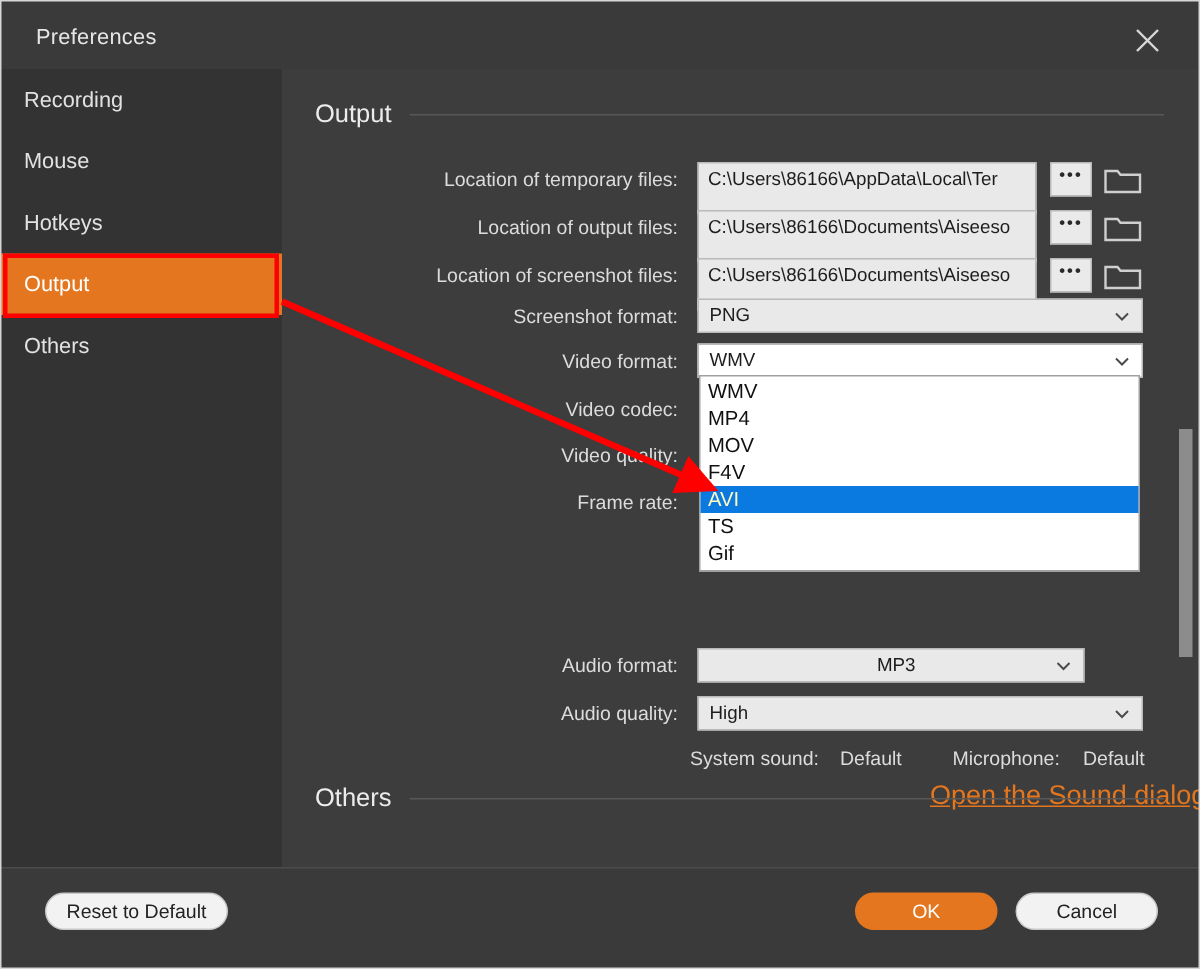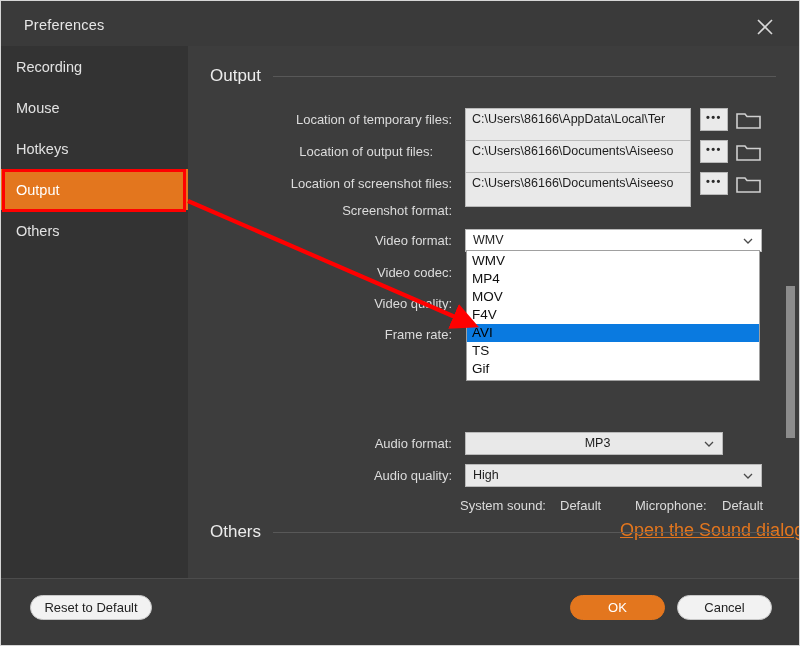--- a/index.html
+++ b/index.html
@@ -173,21 +173,21 @@
     height: 18px;
     line-height: 18px;
     font-size: 13.5px;
     color: #101010;
     padding-left: 5px;
     cursor: pointer;
     white-space: nowrap;
   }
   .dd-item.sel {
     background: #0a7ae0;
-    color: #000000;
+    color: #fef9c3;
   }
 
   
   .static-txt {
     position: absolute;
     font-size: 13px;
     color: #dcdcdc;
     white-space: nowrap;
   }
   .link {
@@ -304,21 +304,21 @@
     <div class="textfield" style="left:277px; top:62px; width:226px;">C:\Users\86166\AppData\Local\Ter</div>
     <div class="dots-btn" style="left:512px; top:62px;">
         <span>•••</span>
       </div>
     <div class="folder-btn" style="left:548px; top:63px;">
       <svg width="26" height="22" viewBox="0 0 26 22">
         <path d="M1,5 L9,5 L11,7.5 L24,7.5 L24,19 L1,19 Z" fill="none" stroke="#cfcfcf" stroke-width="1.6"></path>
       </svg>
     </div>
 
-    <div class="field-label" style="top:94px; right:367px;margin-left:12px;">Location of output files:</div>
+    <div class="field-label" style="top:94px; right:348px;margin-left:12px;">Location of output files:</div>
     <div class="textfield" style="left:277px; top:94px; width:226px;">C:\Users\86166\Documents\Aiseeso</div>
     <div class="dots-btn" style="left:512px; top:94px;">
         <span>•••</span>
       </div>
     <div class="folder-btn" style="left:548px; top:95px;">
       <svg width="26" height="22" viewBox="0 0 26 22">
         <path d="M1,5 L9,5 L11,7.5 L24,7.5 L24,19 L1,19 Z" fill="none" stroke="#cfcfcf" stroke-width="1.6"></path>
       </svg>
     </div>
 
@@ -327,20 +327,26 @@
     <div class="dots-btn" style="left:512px; top:126px;">
         <span>•••</span>
       </div>
     <div class="folder-btn" style="left:548px; top:127px;">
       <svg width="26" height="22" viewBox="0 0 26 22">
         <path d="M1,5 L9,5 L11,7.5 L24,7.5 L24,19 L1,19 Z" fill="none" stroke="#cfcfcf" stroke-width="1.6"></path>
       </svg>
     </div>
 
     <div class="field-label" style="top:153px; right:348px;">Screenshot format:</div>
+    <div class="combo" style="left:277px; top:153px; width:297px;">
+      <span>PNG</span>
+      <svg class="chev" viewBox="0 0 10 10">
+          <polyline points="1,3 5,7 9,3" fill="none" stroke="#4a4a4a" stroke-width="1.3"></polyline>
+        </svg>
+    </div>
 
     <div class="field-label" style="top:183px; right:348px;margin-left:23px;">Video format:</div>
     <div class="combo open-combo" style="left:277px; top:183px; width:297px;">
       <span>WMV</span>
       <svg class="chev" viewBox="0 0 10 10">
           <polyline points="1,3 5,7 9,3" fill="none" stroke="#4a4a4a" stroke-width="1.3"></polyline>
         </svg>
     </div>
 
     <div class="field-label" style="top:215px; right:348px;">Video codec:</div>

